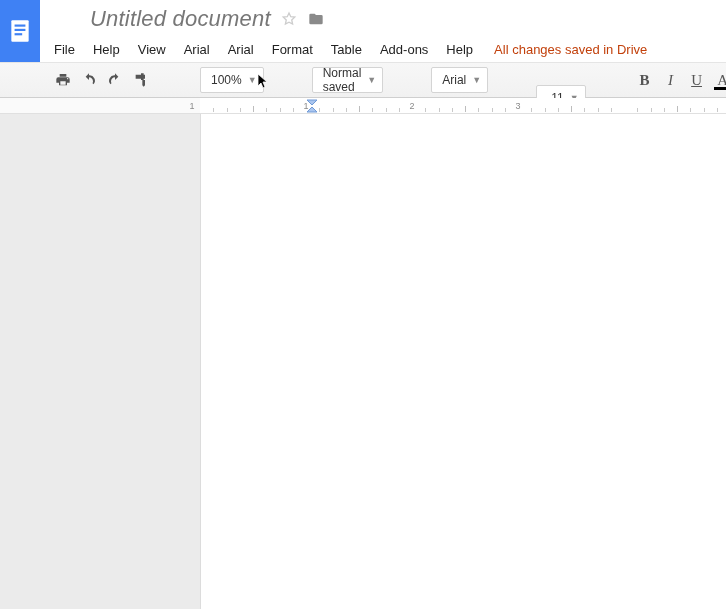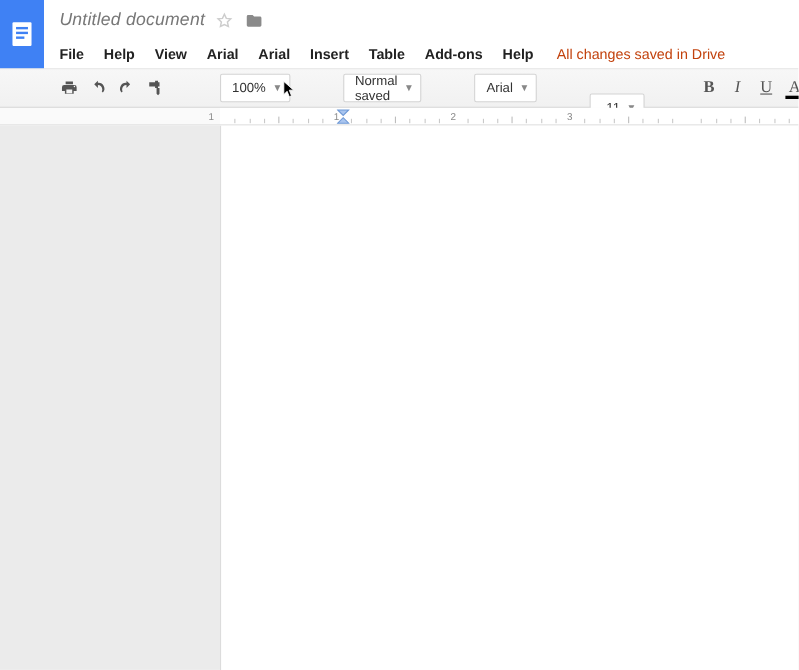--- a/index.html
+++ b/index.html
@@ -35,40 +35,40 @@
     padding-top: 6px;
     flex: 1;
   }
   .title-row {
     display: flex;
     align-items: center;
     gap: 10px;
     height: 26px;
   }
   .doc-title {
-    font-size: 16px;
+    font-size: 22px;
     color: #777;
     font-style: italic;
     letter-spacing: 0.2px;
+    margin-left: 36px;
   }
   .star-icon svg, .folder-icon svg { display: block; }
 
   
   .menu-bar {
     display: flex;
     align-items: center;
     gap: 0;
     margin-top: 6px;
     font-size: 13px;
     color: #222;
   }
   .menu-item {
     padding: 4px 9px;
     cursor: pointer;
-    font-weight: bold;
   }
   .menu-item:first-child { padding-left: 0; }
   .save-status {
     margin-left: 12px;
     color: #c2410c;
     padding: 4px 0;
   }
 
   
   .toolbar {
@@ -241,21 +241,21 @@
             <path fill="#8a8a8a" d="M10 4l2 2h8a2 2 0 0 1 2 2v10a2 2 0 0 1-2 2H4a2 2 0 0 1-2-2V6a2 2 0 0 1 2-2h6z"></path>
           </svg>
       </span>
     </div>
     <div class="menu-bar">
       <div class="menu-item">File</div>
       <div class="menu-item">Help</div>
       <div class="menu-item">View</div>
       <div class="menu-item">Arial</div>
       <div class="menu-item">Arial</div>
-      <div class="menu-item">Insert</div>
+      <div class="menu-item">Format</div>
       <div class="menu-item">Table</div>
       <div class="menu-item">Add-ons</div>
       <div class="menu-item">Help</div>
       <div class="save-status">All changes saved in Drive</div>
     </div>
   </div>
 </div>
 
 <div class="toolbar">
   <div class="tb-group">

